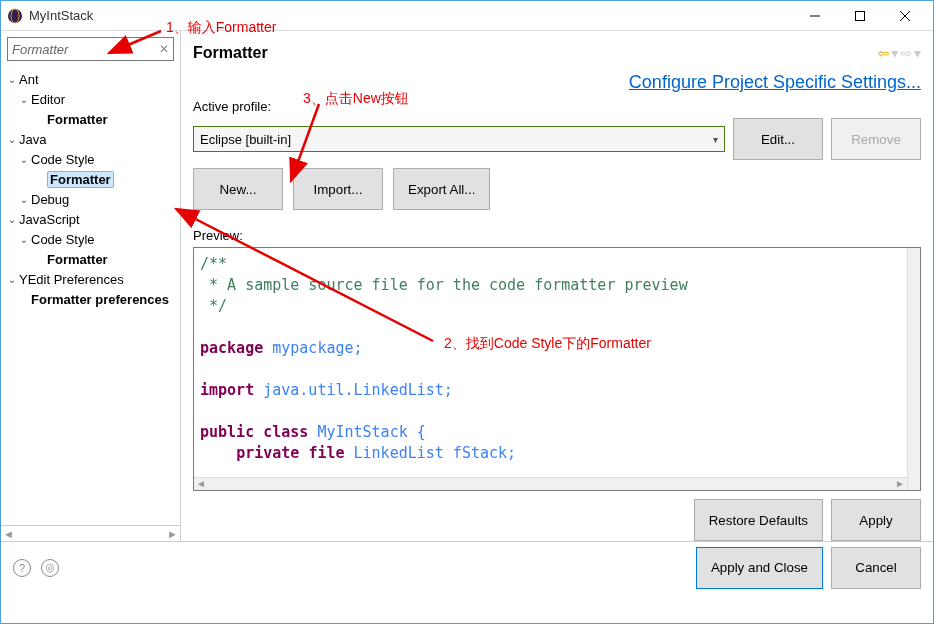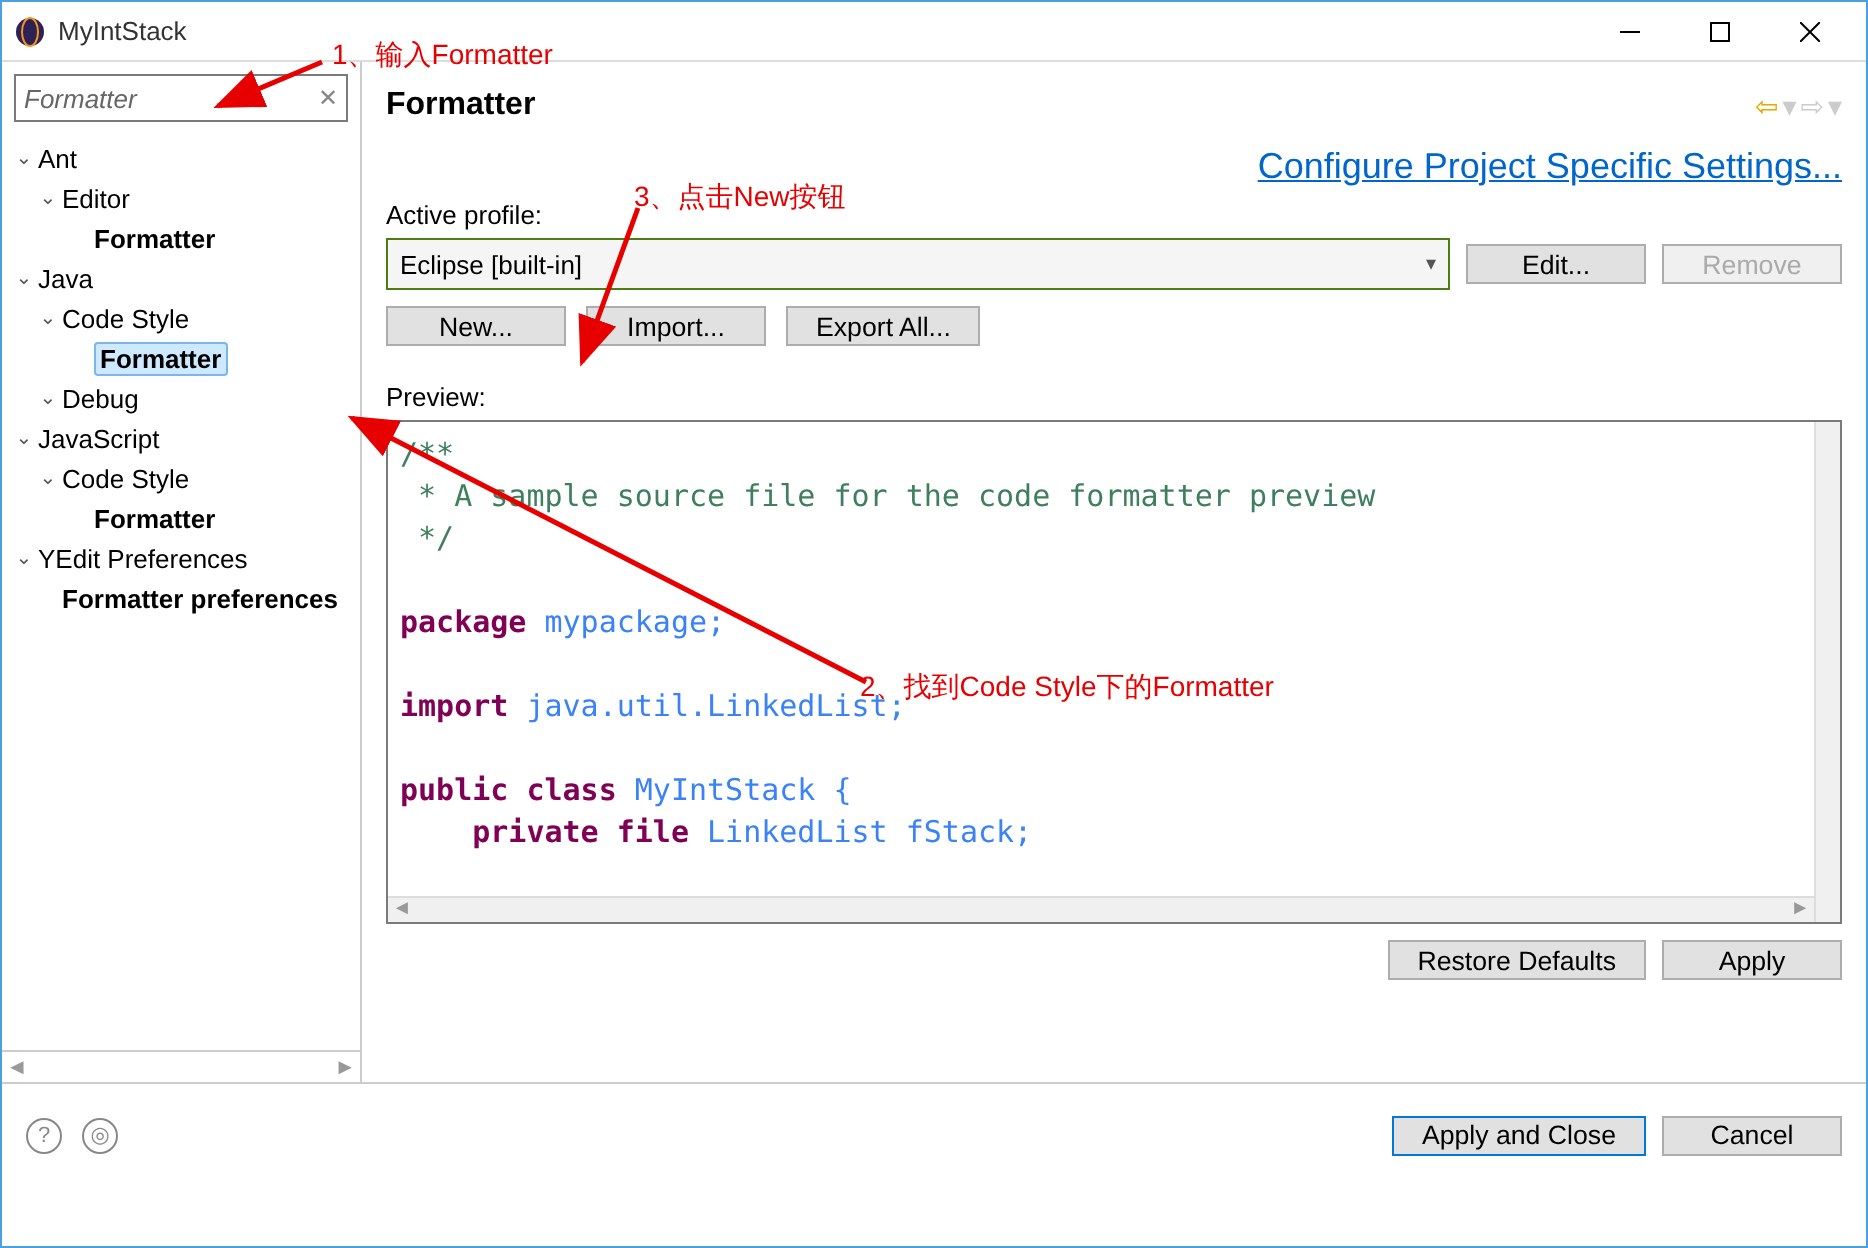--- a/index.html
+++ b/index.html
@@ -103,21 +103,21 @@
 .form-group { margin-bottom: 8px; }
 .form-label { color: #000; margin-bottom: 4px; display: block; }
 .profile-row { display: flex; gap: 8px; align-items: center; }
 .profile-select {
   flex: 1; height: 26px; border: 1px solid #4d7c0f;
   background: #f5f5f5; display: flex; align-items: center;
   padding: 0 6px; justify-content: space-between;
 }
 .profile-select .chev { color: #555; font-size: 10px; }
 .btn {
-  height: 20px; min-width: 90px; padding: 0 14px;
+  height: 42px; min-width: 90px; padding: 0 14px;
   border: 1px solid #adadad; background: #e1e1e1;
   color: #000; cursor: pointer;
   display: inline-flex; align-items: center; justify-content: center;
 }
 .btn.disabled { color: #aaa; background: #f0f0f0; cursor: default; }
 .button-row { display: flex; gap: 10px; margin-top: 8px; }
 
 .preview-label { margin-top: 10px; }
 .code-preview {
   border: 1px solid #7a7a7a; height: 252px; overflow: hidden;
@@ -323,22 +323,22 @@
   <div class="icons">
     <span class="icon-btn">?</span>
     <span class="icon-btn">◎</span>
   </div>
   <span class="spacer"></span>
   <button class="btn primary">Apply and Close</button>
   <button class="btn" style="margin-left:8px">Cancel</button>
 </div>
 
 <div class="annot" style="left:165px; top:18px;">1、输入Formatter</div>
-<div class="annot" style="left:316px; top:89px;text-align:right;">3、点击New按钮</div>
-<div class="annot" style="left:429px; top:334px;">2、找到Code Style下的Formatter</div>
+<div class="annot" style="left:302px; top:89px;text-align:right;">3、点击New按钮</div>
+<div class="annot" style="left:443px; top:334px;">2、找到Code Style下的Formatter</div>
 
 <svg class="arrow-svg" style="left:0;top:0;" width="934" height="624">
   <defs>
     <marker id="ah" markerWidth="10" markerHeight="8" refX="9" refY="4" orient="auto">
       <polygon points="0 0, 10 4, 0 8" fill="#e60000"></polygon>
     </marker>
   </defs>
   <line x1="160" y1="30" x2="108" y2="52" stroke="#e60000" stroke-width="2.5" marker-end="url(#ah)"></line>
   <line x1="318" y1="103" x2="290" y2="180" stroke="#e60000" stroke-width="2.5" marker-end="url(#ah)"></line>
   <line x1="432" y1="340" x2="175" y2="208" stroke="#e60000" stroke-width="2.5" marker-end="url(#ah)"></line>

